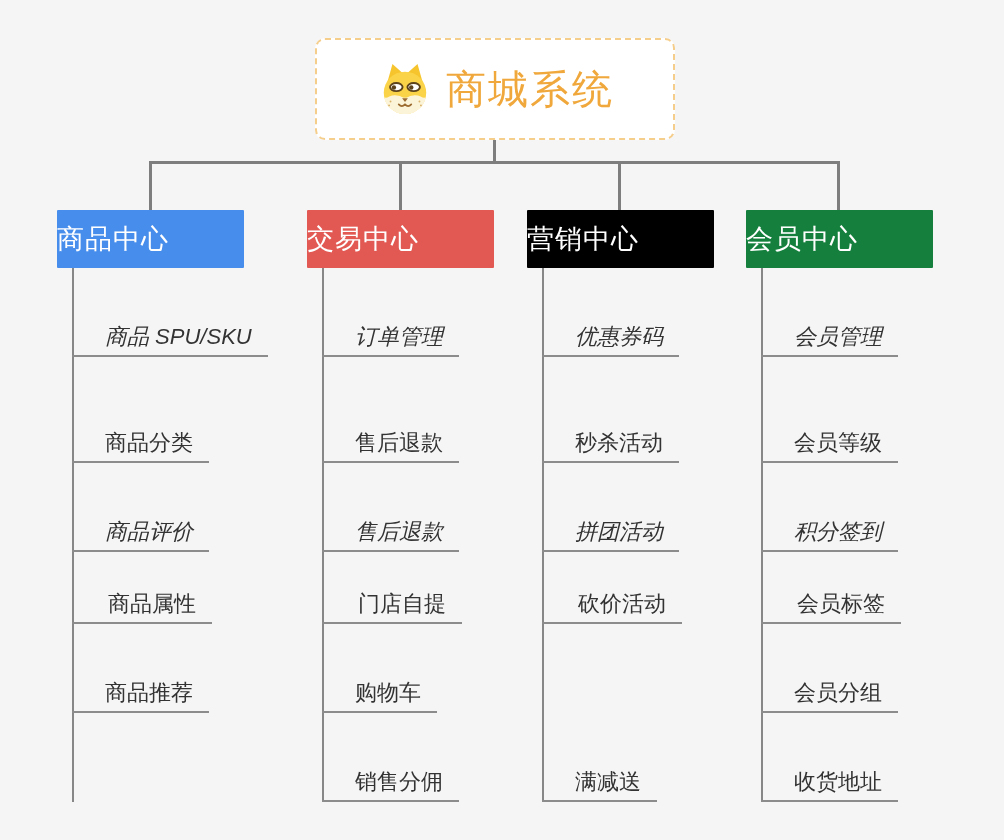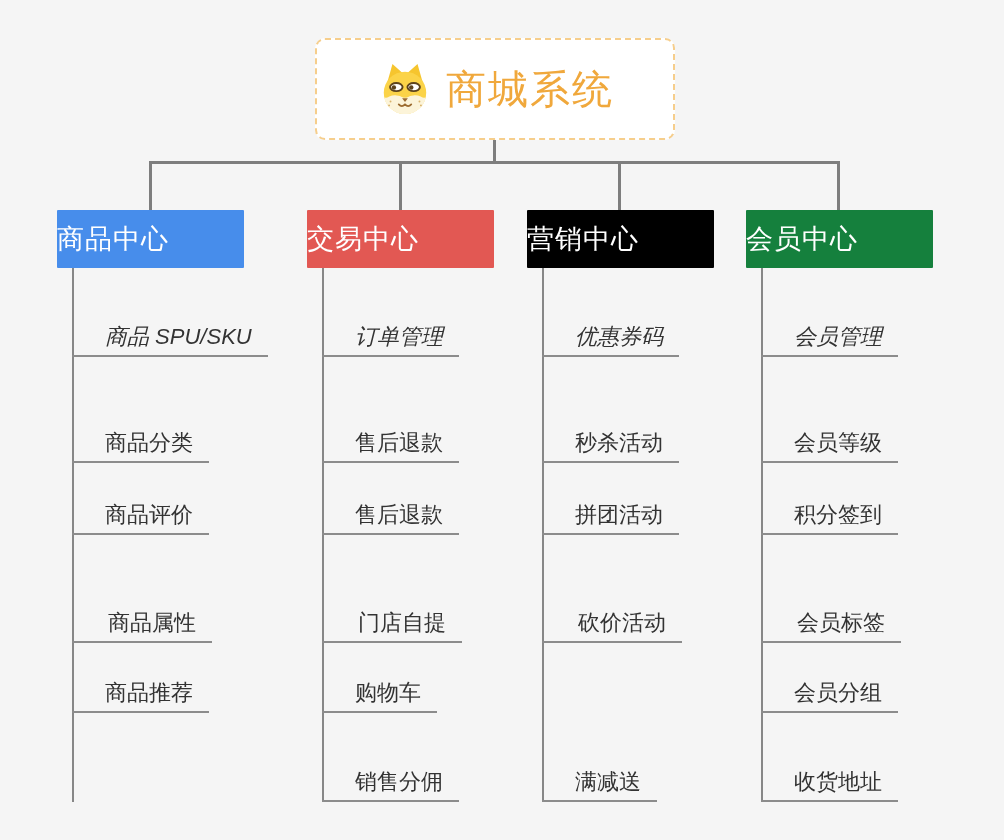--- a/index.html
+++ b/index.html
@@ -61,22 +61,22 @@
     position:absolute;left:15px;
     height:30px;line-height:30px;
     padding:0 16px 3px 33px;
     border-bottom:2px solid #8C8C8C;
     font-size:22px;
     color:#333333;
     white-space:nowrap;
   }
   .leaf.r0{top:112px;font-style:italic;}
   .leaf.r1{top:218px;}
-  .leaf.r2{top:290px;}
-  .leaf.r3{top:398px;padding-left:36px;}
+  .leaf.r2{top:307px;font-style:italic;}
+  .leaf.r3{top:379px;padding-left:36px;}
   .leaf.r4{top:468px;}
   .leaf.r5{top:557px;}
 </style>
 </head>
 <body>
 
 <div class="stage">
 
   <div class="root-node" style="border-color: rgb(246, 206, 140);">
     <svg width="58" height="54" viewBox="0 0 60 56">

